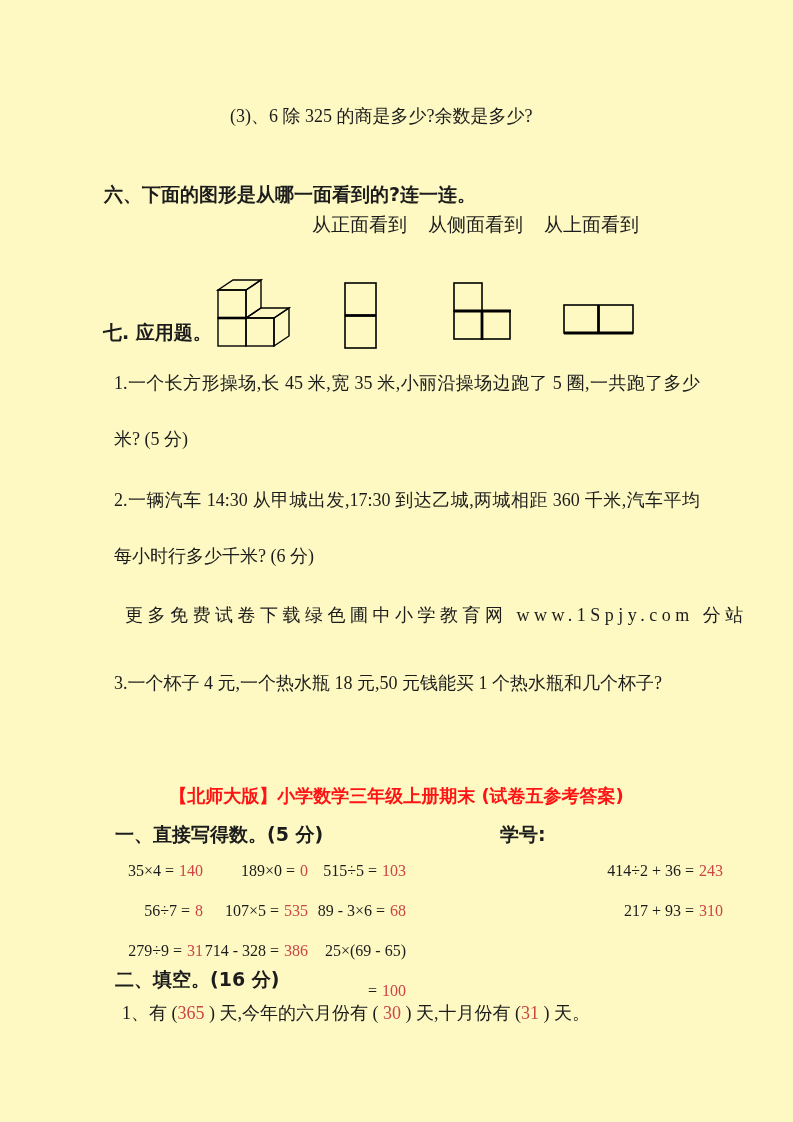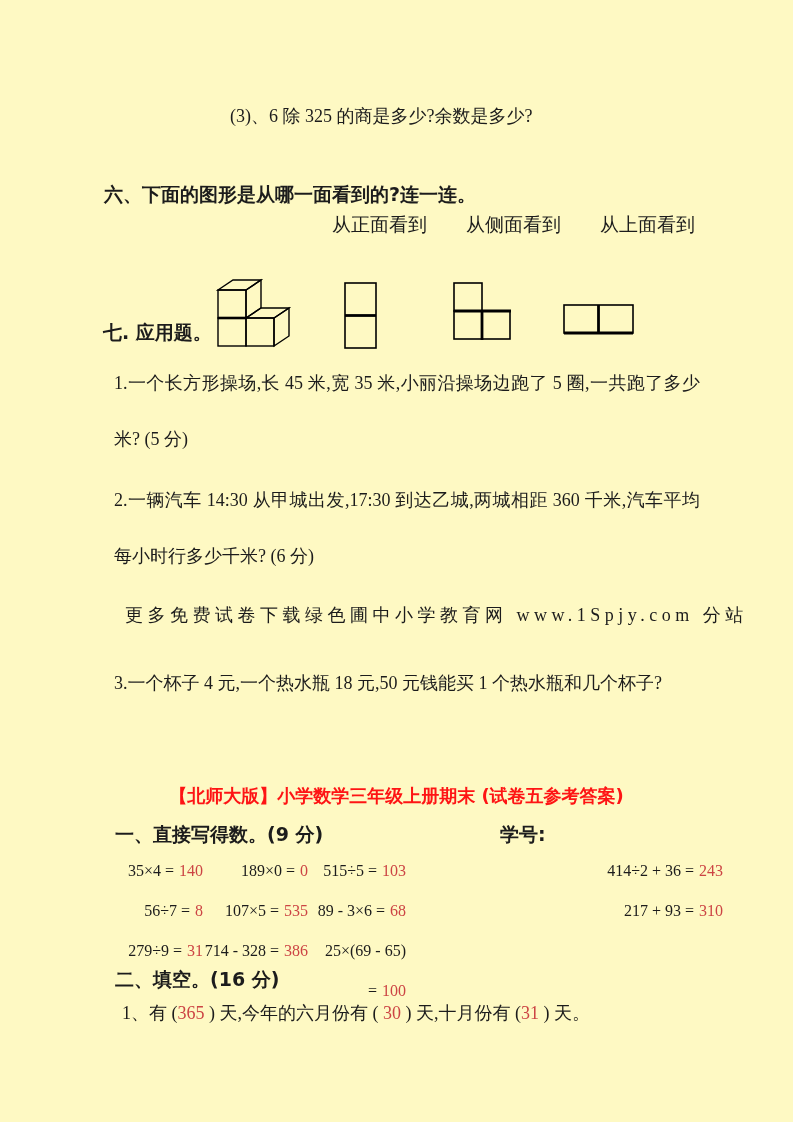--- a/index.html
+++ b/index.html
@@ -18,21 +18,21 @@
   .heading{
     font-family:"DejaVu Sans", sans-serif;
     font-weight:bold;font-size:19px;line-height:24px;
   }
   .red-title{
     left:0;right:0;text-align:center;
     font-family:"DejaVu Sans", sans-serif;
     font-weight:bold;font-size:18px;
     color:var(--title-red,#fe1414);
   }
-  .view-labels{display:flex;gap:39px;font-size:19px;margin-left:20px;}
+  .view-labels{display:flex;gap:21px;font-size:19px;}
   .view-labels span{white-space:nowrap;}
   .eq-grid{
     display:grid;
     grid-template-columns:88px 105px 98px auto;
     width:608px;
     font-size:16px;line-height:40px;
   }
   .eq .ans{color:var(--answer-red,#cc4444);margin-left:5px;}
   .promo{font-size:18px;line-height:37px;width:600px;margin-top:19px;}
   .promo .line1{letter-spacing:4.5px;text-indent:13px;white-space:nowrap;}
@@ -108,21 +108,21 @@
 
   <div class="abs promo" style="left:112px;top:578px;">
     <div class="line1">更多免费试卷下载绿色圃中小学教育网 www.1Spjy.com 分站</div>
   </div>
 
   <div class="abs para" style="left:114px;top:655px;">3.一个杯子 4 元,一个热水瓶 18 元,50 元钱能买 1 个热水瓶和几个杯子?</div>
 
   <div class="abs red-title" style="top:784px;">【北师大版】小学数学三年级上册期末 (试卷五参考答案)</div>
 
   <div class="abs heading" style="left:115px;top:822px;width:586px;">
-    <span>一、直接写得数。(9 分)</span>
+    <span>一、直接写得数。(5 分)</span>
     <span class="student-no">学号:</span>
   </div>
 
   <div class="abs eq-grid" style="left:115px;top:851px;text-align:right;">
     <span class="eq"><span>35×4 =</span><span class="ans">140</span></span>
     <span class="eq"><span>189×0 =</span><span class="ans">0</span></span>
     <span class="eq"><span>515÷5 =</span><span class="ans">103</span></span>
     <span class="eq"><span>414÷2 + 36 =</span><span class="ans">243</span></span>
 
     <span class="eq"><span>56÷7 =</span><span class="ans">8</span></span>

